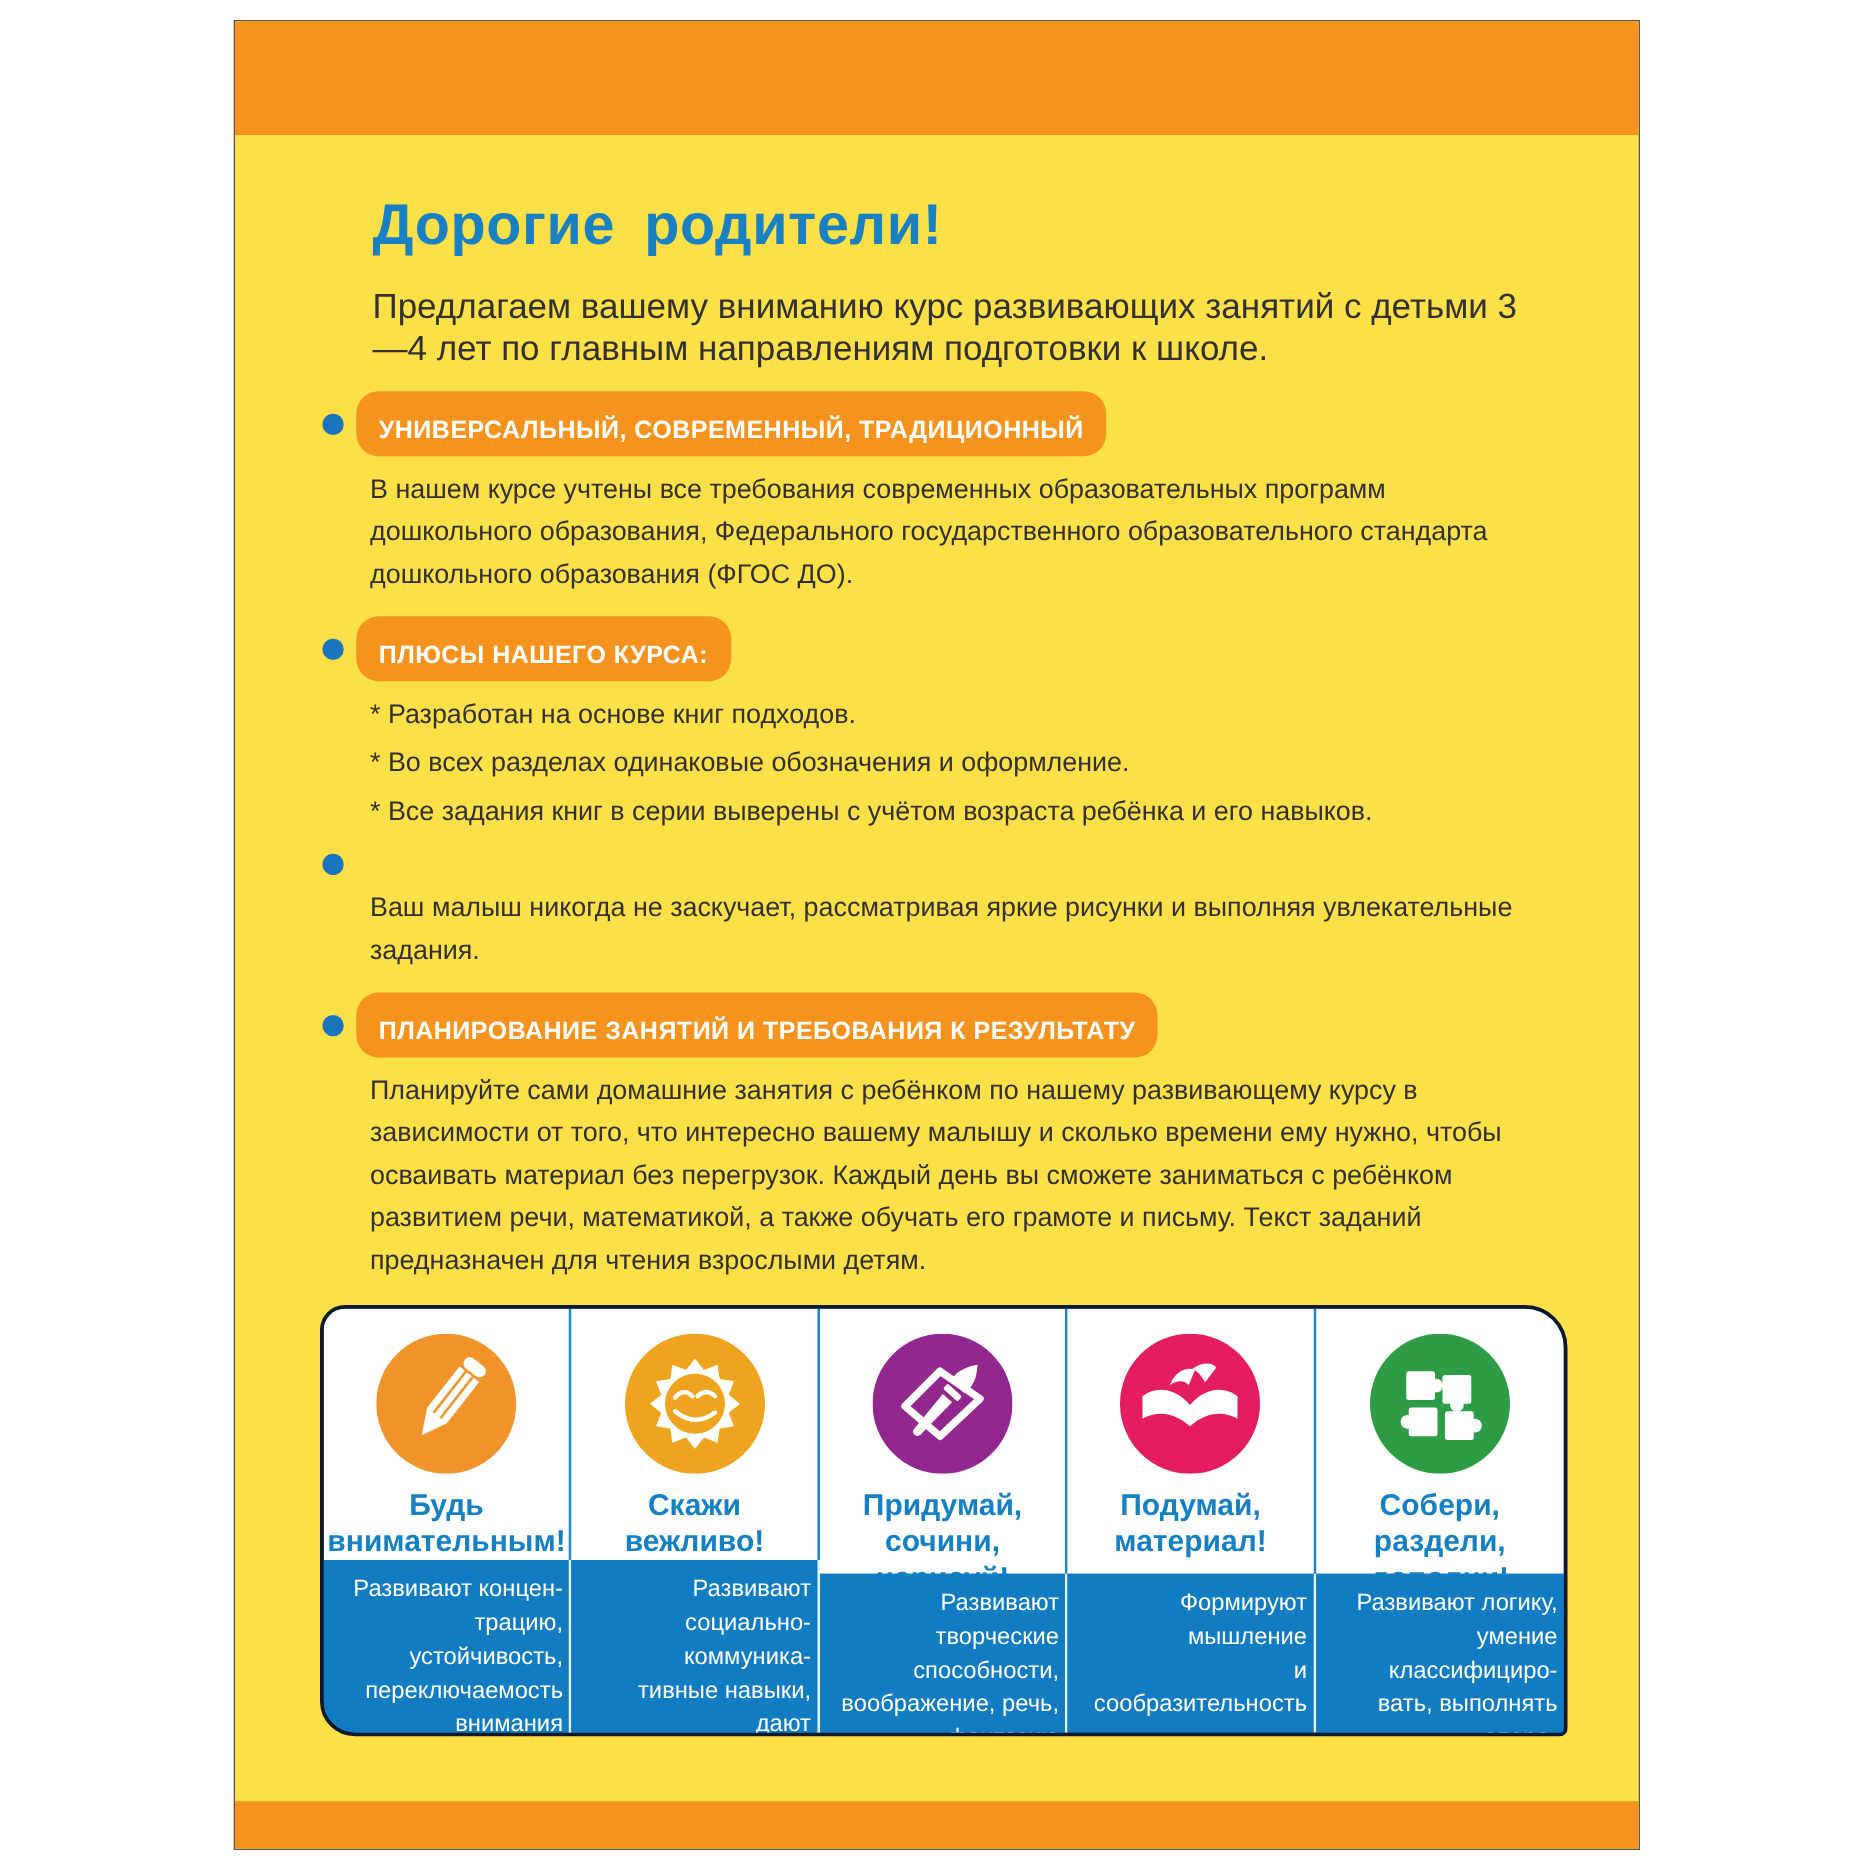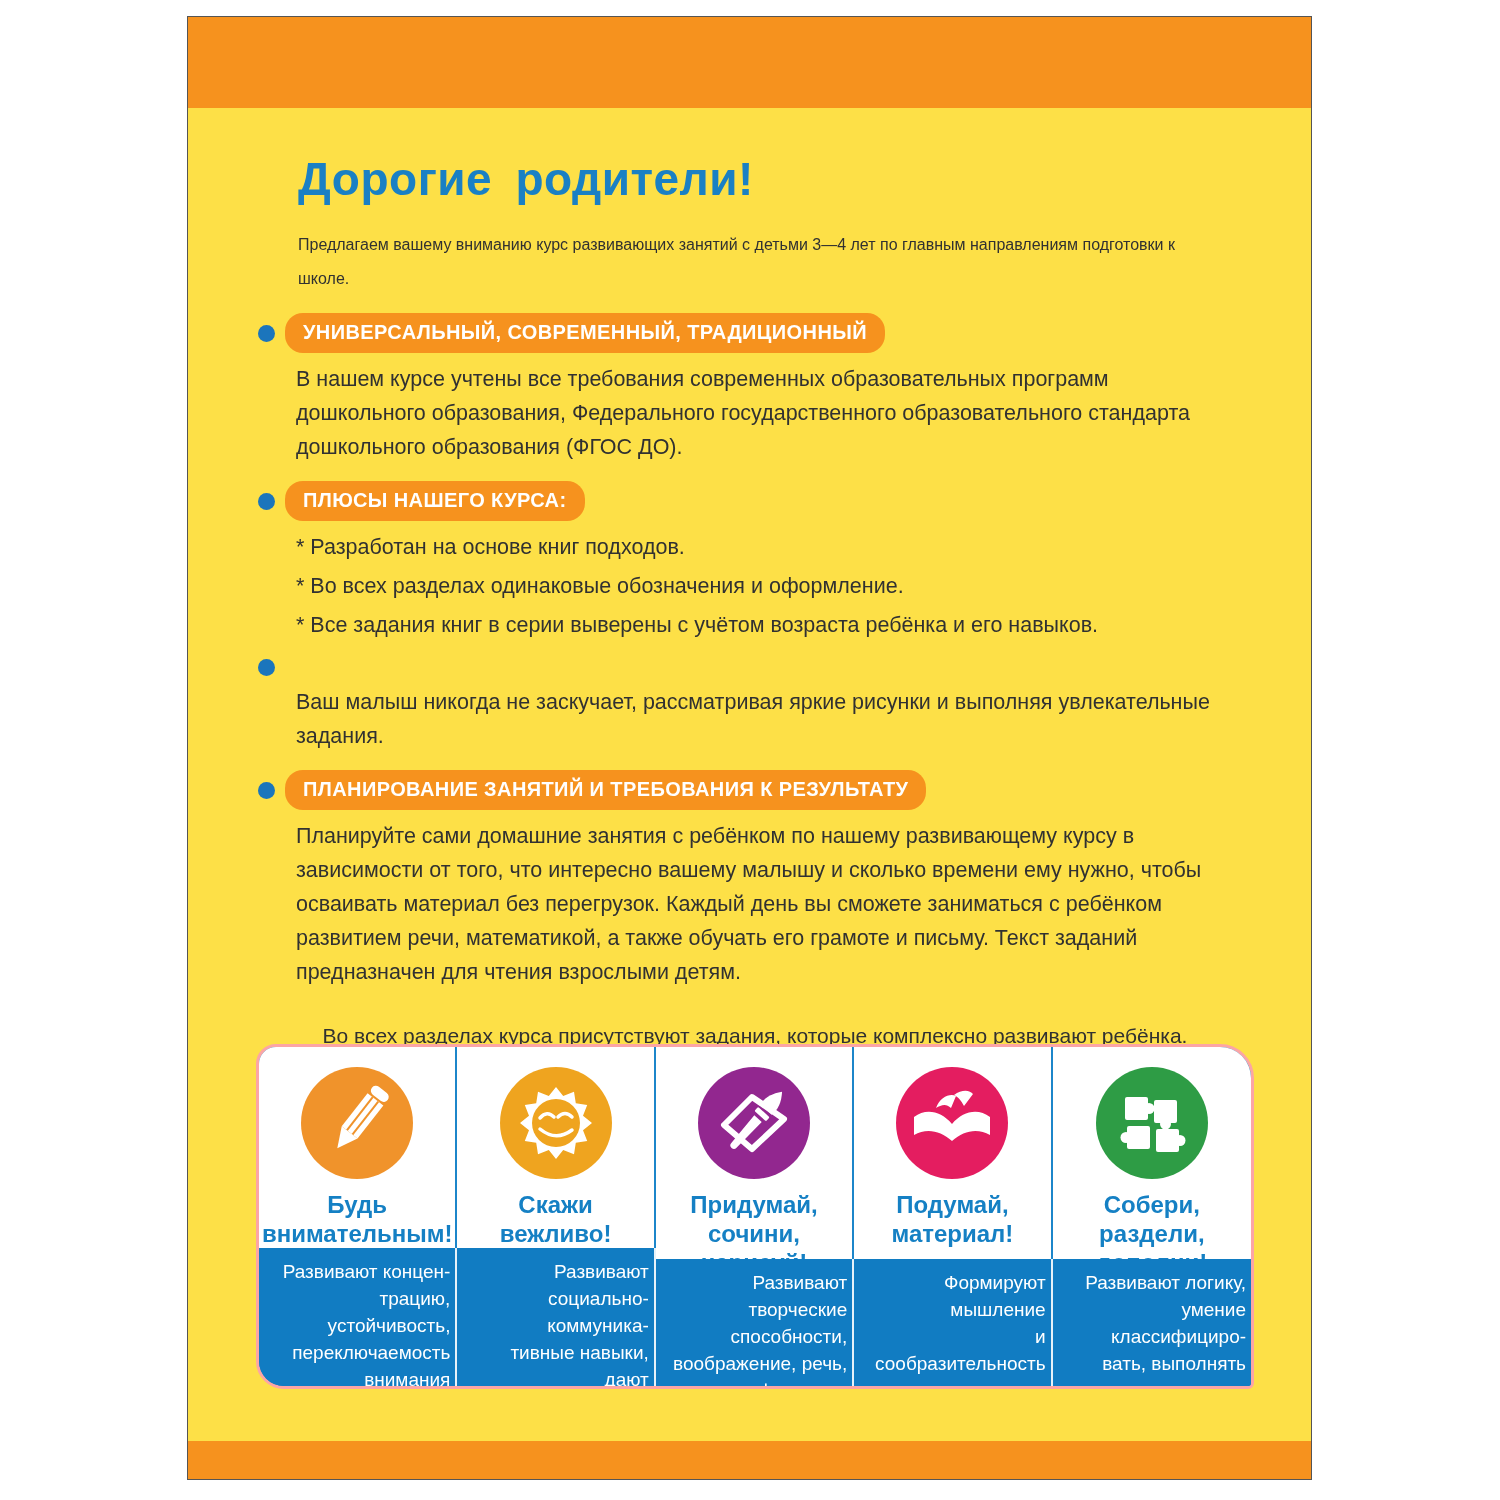--- a/index.html
+++ b/index.html
@@ -12,34 +12,34 @@
     background:#fde047;border:1px solid #555;box-sizing:border-box;overflow:hidden;
   }
   .bar{position:absolute;left:0;right:0;background:#f6921e;}
   .bar.top{top:0;height:91px;}
   .bar.bottom{bottom:0;height:38px;}
   .content{position:absolute;left:68px;top:91px;width:998px;color:#313131;}
   .title{
     margin:44px 0 0 42px;font-size:46px;font-weight:bold;color:#1a80c4;
     word-spacing:10px;letter-spacing:0.5px;
   }
-  .intro{margin:22px 0 16px 42px;width:932px;font-size:16px;line-height:34px;}
+  .intro{margin:22px 0 16px 42px;width:932px;font-size:28px;line-height:34px;}
   .section{margin-top:17px;}
   .sec-head{display:flex;align-items:center;margin-left:2px;}
   .dot{width:17px;height:17px;border-radius:50%;background:#1b75bc;margin-right:10px;flex:none;}
   .band{
     display:inline-block;background:#f6921e;color:#ffffff;font-weight:bold;
-    font-size:20px;padding:8px 18px 9px;border-radius:18px;letter-spacing:0.4px;white-space:nowrap;
+    font-size:20px;padding:20px 18px 9px;border-radius:18px;letter-spacing:0.4px;white-space:nowrap;
   }
   .sec-body{margin:9px 0 0 40px;width:928px;font-size:21.5px;line-height:34px;}
   .bullet-line{margin:0 0 5px 0;}
   .note{margin-top:30px;width:998px;text-align:center;font-size:21px;line-height:33px;white-space:pre-line;}
   .panel{
     position:absolute;left:68px;top:1027px;width:998px;height:345px;box-sizing:border-box;
-    border:3px solid #fca5a5;border-radius:20px 34px 6px 28px;overflow:hidden;
+    border:3px solid #0f172a;border-radius:20px 34px 6px 28px;overflow:hidden;
     display:flex;background:#117cc2;
   }
   .col{flex:1 1 0;display:flex;flex-direction:column;min-width:0;}
   .col-top{
     height:212px;background:#ffffff;display:flex;flex-direction:column;align-items:center;
     border-right:2px solid #1c86ca;box-sizing:border-box;
   }
   .col:last-child .col-top{border-right:none;}
   .icon-circle{margin-top:20px;width:112px;height:112px;flex:none;}
   .icon-circle svg{width:112px;height:112px;display:block;}

